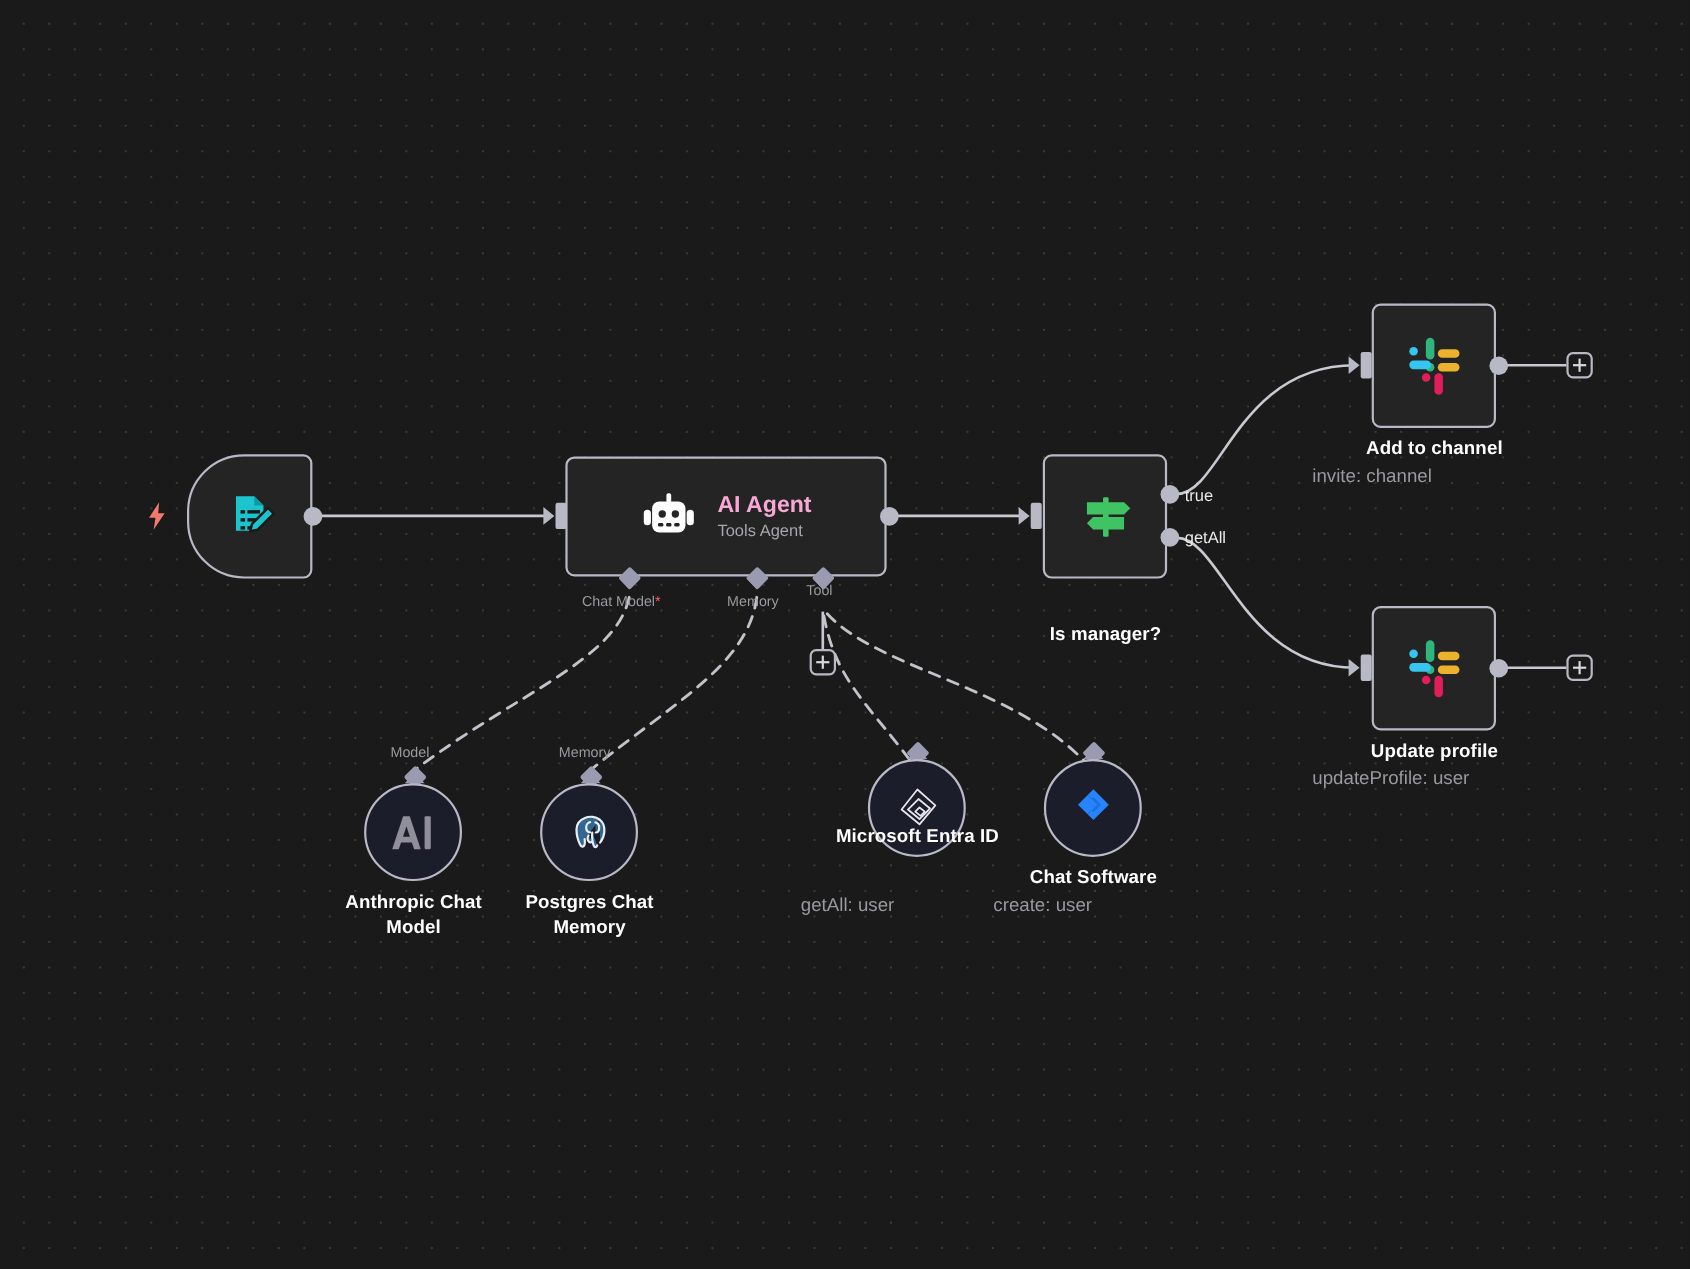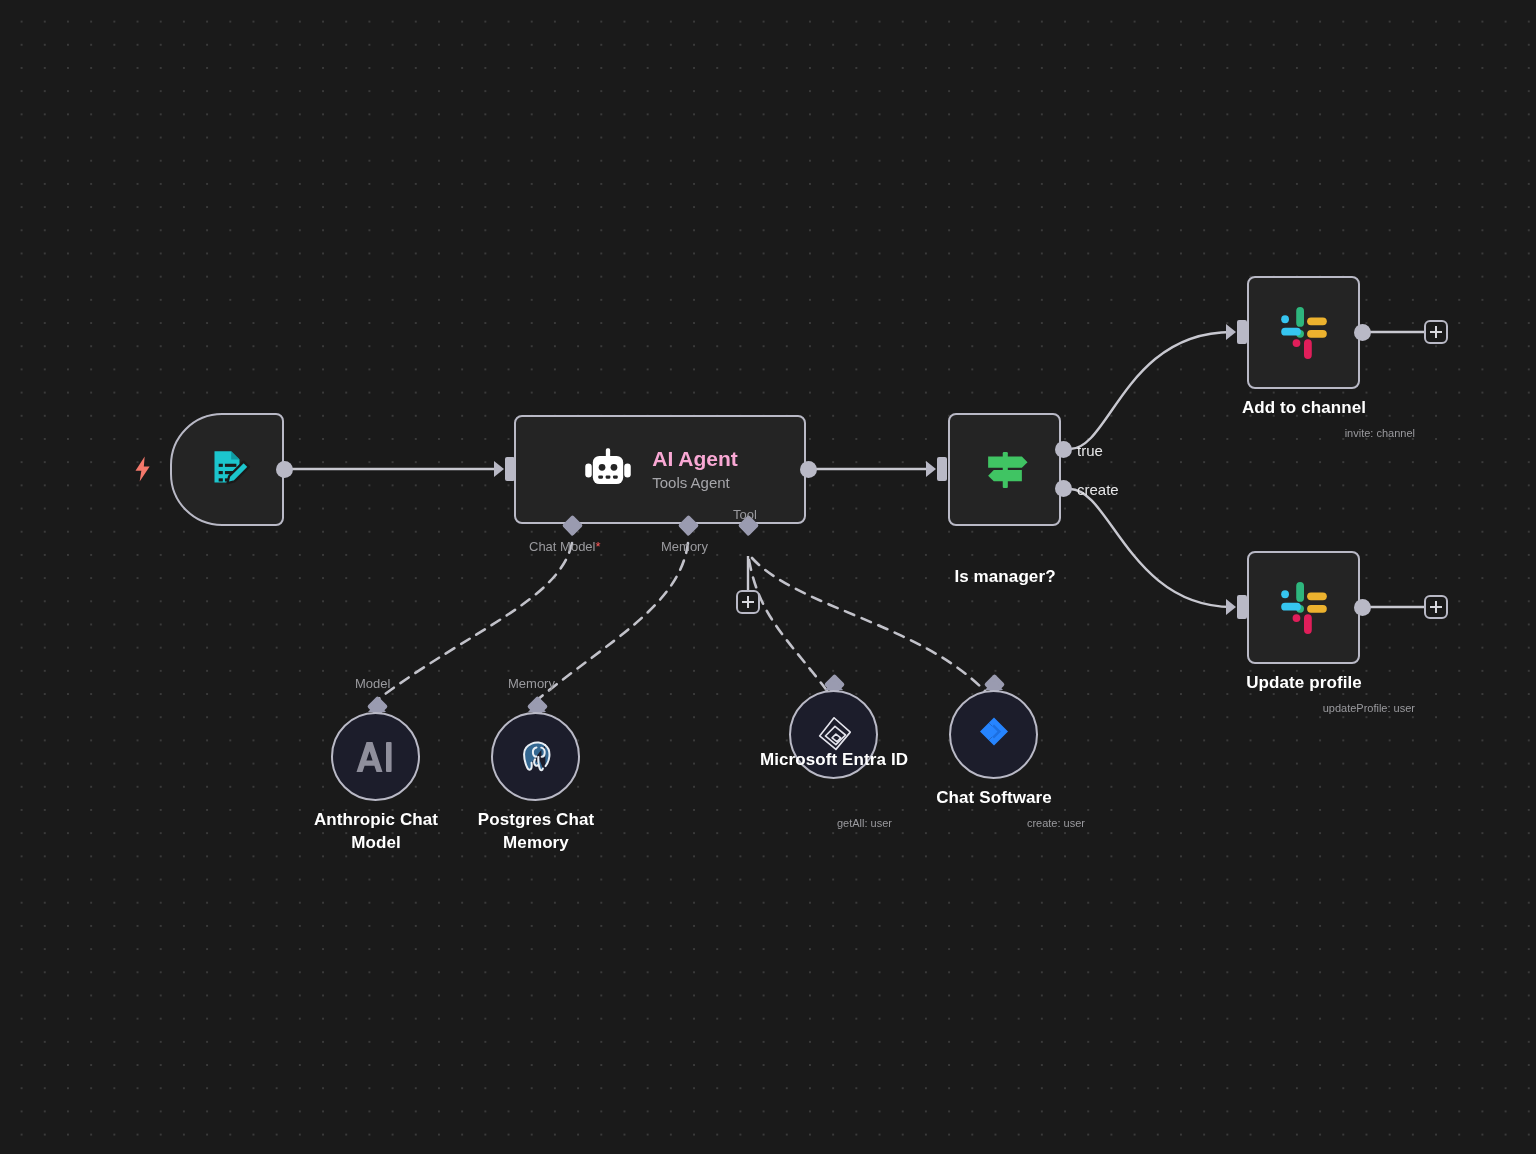--- a/index.html
+++ b/index.html
@@ -54,23 +54,23 @@
     text-align: center;
     color: #ffffff;
     font-size: 17px;
     font-weight: 700;
     line-height: 23px;
     letter-spacing: 0.1px;
     white-space: pre-line;
   }
   .subcaption {
     position: absolute;
-    text-align: right;
+    text-align: left;
     color: #9a9a9e;
-    font-size: 11px;
+    font-size: 17px;
     line-height: 18px;
     font-weight: 400;
   }
 
   
   .port-out {
     position: absolute;
     width: 17px;
     height: 17px;
     border-radius: 50%;
@@ -264,42 +264,42 @@
   <div class="port-label" style="left:529px; top:539px;">
     <span>Chat Model</span><span class="req">*</span>
   </div>
 
   <div class="port-diamond" style="left:681px; top:518px;"></div>
   <div class="port-tri-down" style="left:679px; top:526px;"></div>
   <div class="port-label" style="left:661px; top:539px;">Memory</div>
 
   <div class="port-diamond" style="left:741px; top:518px;"></div>
   <div class="port-tri-down" style="left:739px; top:526px;"></div>
-  <div class="port-label" style="left:733px; top:507px;">Tool</div>
+  <div class="port-label" style="left:733px; top:529px;">Tool</div>
 
   <div class="plus-btn" style="left:736px; top:590px;"></div>
 
   <div class="port-in-arrow" style="left:926px; top:461px;"></div>
   <div class="port-in" style="left:937px; top:457px;"></div>
 
   <div class="node" style="left:948px; top:413px; width:113px; height:113px;">
     <span class="icon-wrap">
       <svg viewBox="0 0 48 48" width="54" height="54" xmlns="http://www.w3.org/2000/svg">
         <rect x="22" y="8" width="4.5" height="32" rx="1" fill="#40c463"></rect>
         <path d="M9 12 h30 l5 5 -5 5 H9 Z" fill="#40c463"></path>
         <path d="M39 24 H14 l-5 5 5 5 h25 Z" fill="#40c463"></path>
       </svg>
     </span>
   </div>
   <div class="caption" style="left:905px; top:533px; width:200px;margin-top:32px;">Is manager?</div>
 
   <div class="port-out" style="left:1055px; top:441px;"></div>
   <div class="io-label" style="left:1077px; top:442px;">true</div>
   <div class="port-out" style="left:1055px; top:480px;"></div>
-  <div class="io-label" style="left:1077px; top:481px;">create</div>
+  <div class="io-label" style="left:1077px; top:481px;">getAll</div>
 
   <div class="port-in-arrow" style="left:1226px; top:324px;"></div>
   <div class="port-in" style="left:1237px; top:320px;"></div>
 
   <div class="node" style="left:1247px; top:276px; width:113px; height:113px;">
     <span class="icon-wrap">
       <svg viewBox="0 0 54 54" width="56" height="56" xmlns="http://www.w3.org/2000/svg">
         <rect x="19.5" y="2" width="7.5" height="19" rx="3.75" fill="#2eb67d"></rect>
         <rect x="19.5" y="24" width="7.5" height="7.5" rx="3.75" fill="#2eb67d"></rect>
         <rect x="30" y="12" width="19" height="7.5" rx="3.75" fill="#ecb22e"></rect>
@@ -379,21 +379,21 @@
       <svg viewBox="0 0 48 48" width="46" height="46" xmlns="http://www.w3.org/2000/svg">
         <g fill="none" stroke="#e4e4ec" stroke-width="1.7" stroke-linejoin="round">
           <path d="M24 6 L41 21 L26 39 L9 25 Z"></path>
           <path d="M25 15 L36 24 L26 34 L15 25 Z"></path>
           <path d="M26 23 L31 27 L27 31 L22 27 Z"></path>
         </g>
       </svg>
     </span>
   </div>
   <div class="caption" style="left:743px; top:748px; width:182px;">Microsoft Entra ID</div>
-  <div class="subcaption" style="left:710px; top:814px; width:182px;">getAll: user</div>
+  <div class="subcaption" style="left:728px; top:814px; width:182px;">getAll: user</div>
 
   <div class="port-diamond" style="left:987px; top:677px;"></div>
   <div class="port-tri-up" style="left:985px; top:680px;"></div>
   <div class="node circle" style="left:949px; top:690px; width:89px; height:89px;">
     <span class="icon-wrap">
       <svg viewBox="0 0 48 48" width="42" height="42" xmlns="http://www.w3.org/2000/svg">
         <path d="M24 4 L40 20 L24 36 L18 30 L28 20 L18 10 Z" fill="#2684ff"></path>
         <path d="M24 12 L32 20 L24 28 L16 20 Z" fill="#1d6fe0"></path>
         <path d="M24 4 L18 10 L28 20 L18 30 L24 36 L8 20 Z" fill="#2684ff"></path>
       </svg>

